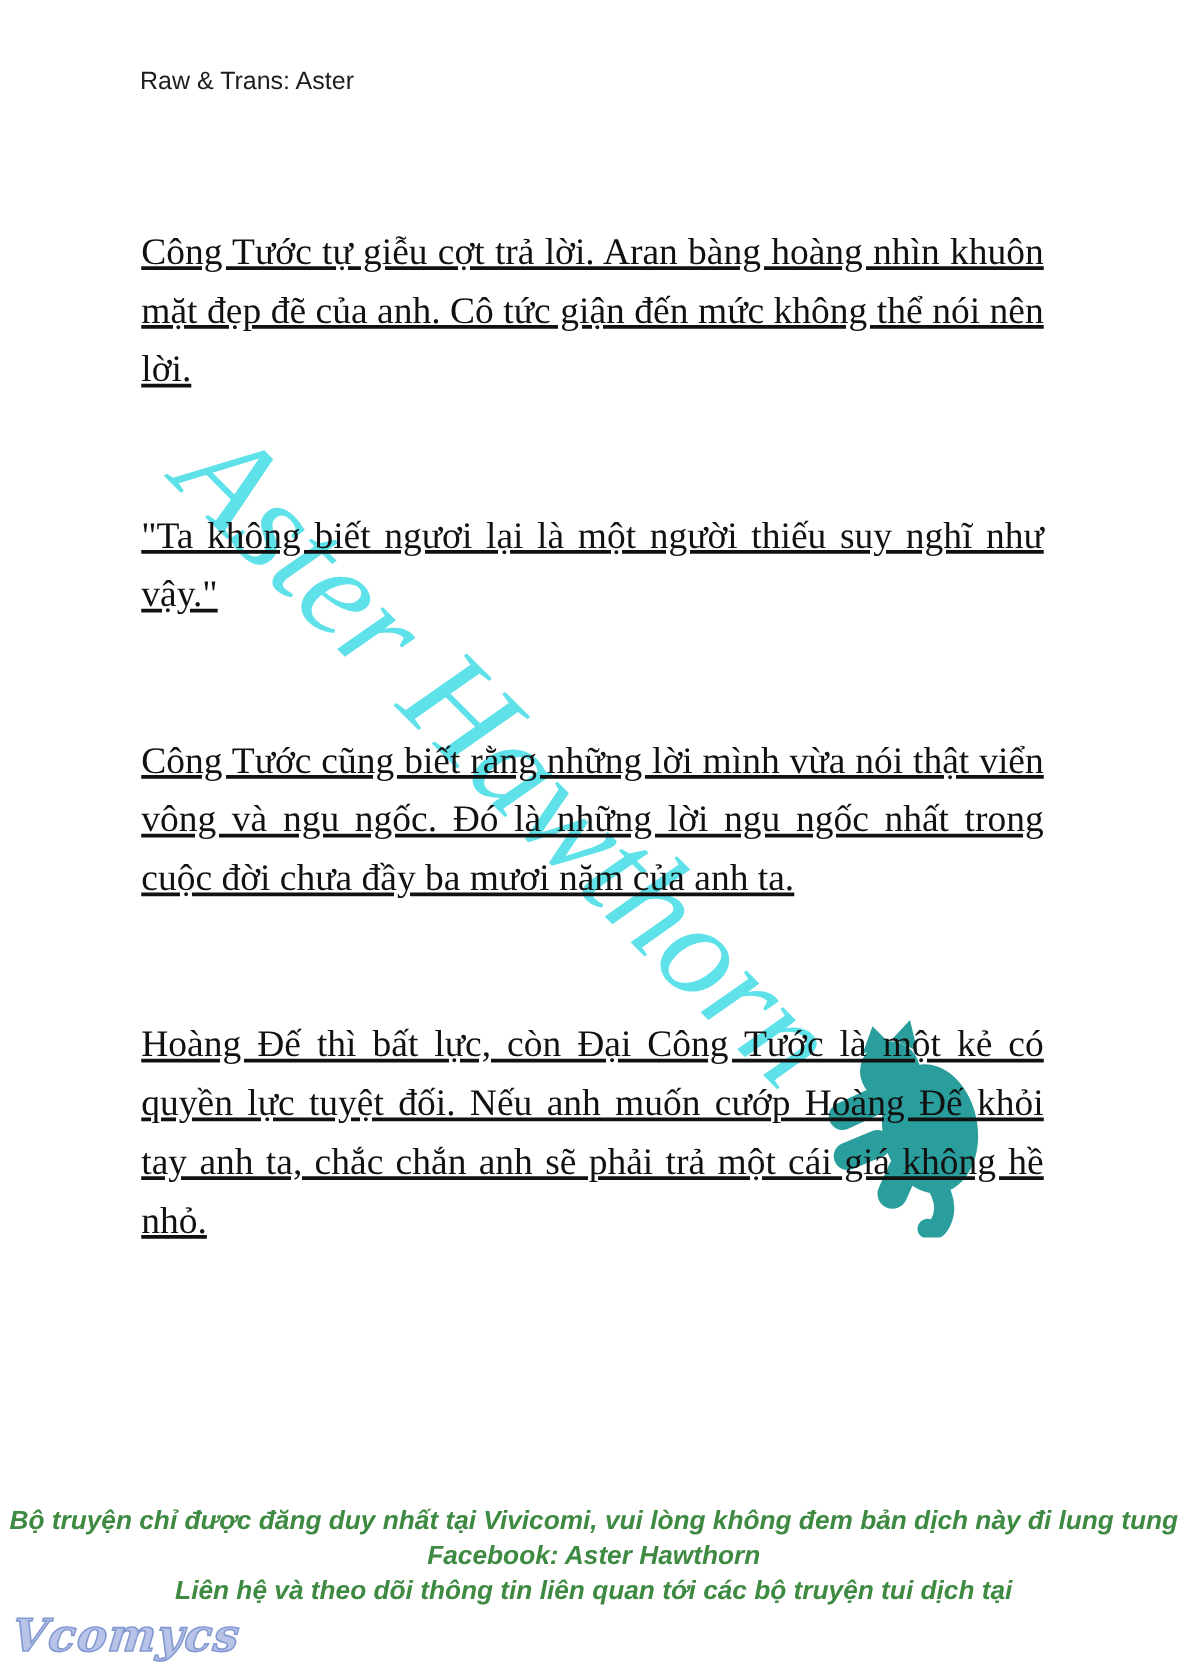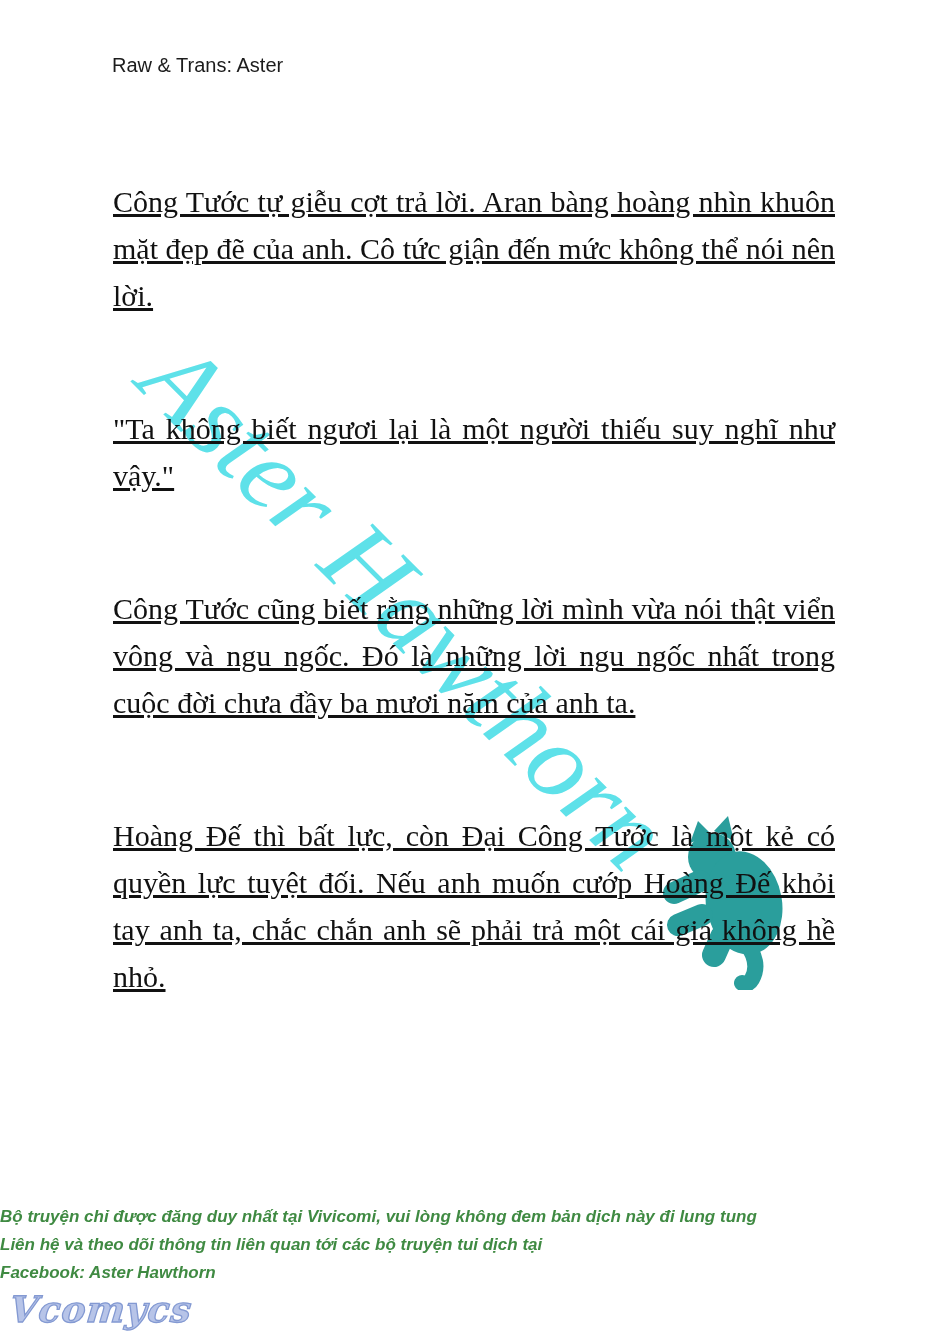--- a/index.html
+++ b/index.html
@@ -57,25 +57,25 @@
     top: 815px;
     width: 125px;
     height: 175px;
     z-index: 1;
   }
   .footer {
     position: absolute;
     left: 0;
     top: 1203px;
     width: 950px;
-    text-align: left;
+    text-align: center;
     font-family: "Liberation Sans", sans-serif;
     font-style: italic;
     font-weight: bold;
-    font-size: 17px;
+    font-size: 21px;
     line-height: 28px;
     color: #3f8a42;
     z-index: 2;
   }
   .vcomycs-logo {
     position: absolute;
     left: 10px;
     top: 1288px;
     font-family: "DejaVu Serif", serif;
     font-style: italic;
@@ -116,19 +116,19 @@
 
   <div class="content">
     <p>Công Tước tự giễu cợt trả lời. Aran bàng hoàng nhìn khuôn mặt đẹp đẽ của anh. Cô tức giận đến mức không thể nói nên lời.</p>
     <p>"Ta không biết ngươi lại là một người thiếu suy nghĩ như vậy."</p>
     <p>Công Tước cũng biết rằng những lời mình vừa nói thật viển vông và ngu ngốc. Đó là những lời ngu ngốc nhất trong cuộc đời chưa đầy ba mươi năm của anh ta.</p>
     <p>Hoàng Đế thì bất lực, còn Đại Công Tước là một kẻ có quyền lực tuyệt đối. Nếu anh muốn cướp Hoàng Đế khỏi tay anh ta, chắc chắn anh sẽ phải trả một cái giá không hề nhỏ.</p>
   </div>
 
   <div class="footer">
     <div>Bộ truyện chỉ được đăng duy nhất tại Vivicomi, vui lòng không đem bản dịch này đi lung tung</div>
+    <div>Facebook: Aster Hawthorn</div>
     <div>Liên hệ và theo dõi thông tin liên quan tới các bộ truyện tui dịch tại</div>
-    <div>Facebook: Aster Hawthorn</div>
   </div>
 
   <div class="vcomycs-logo">Vcomycs</div>
 
 </div>
 
 </body></html>

